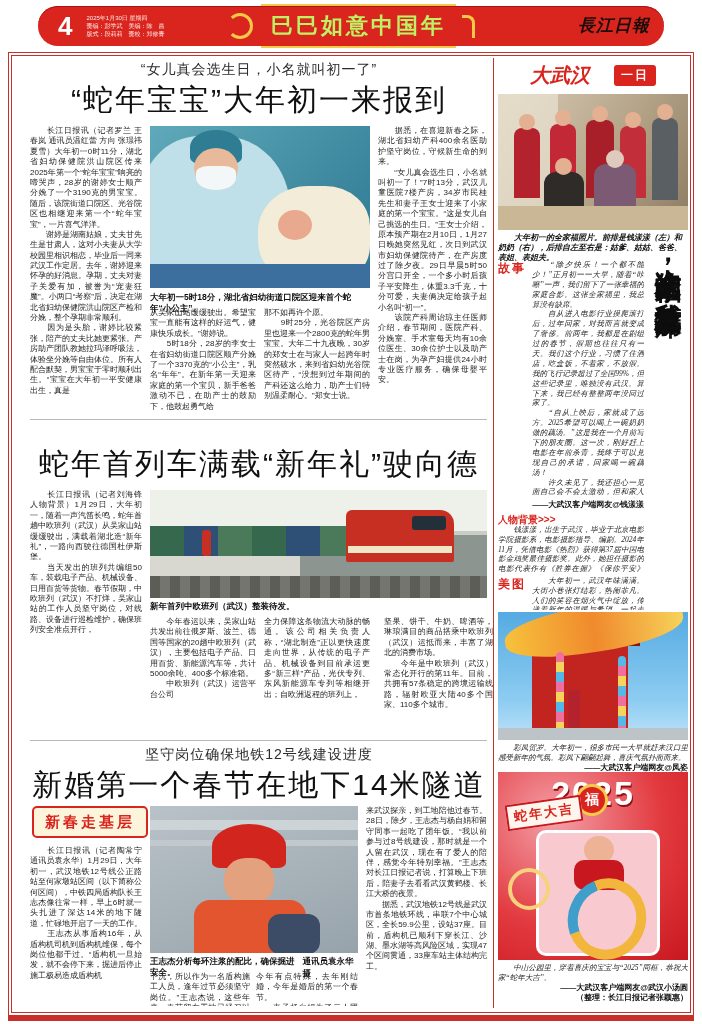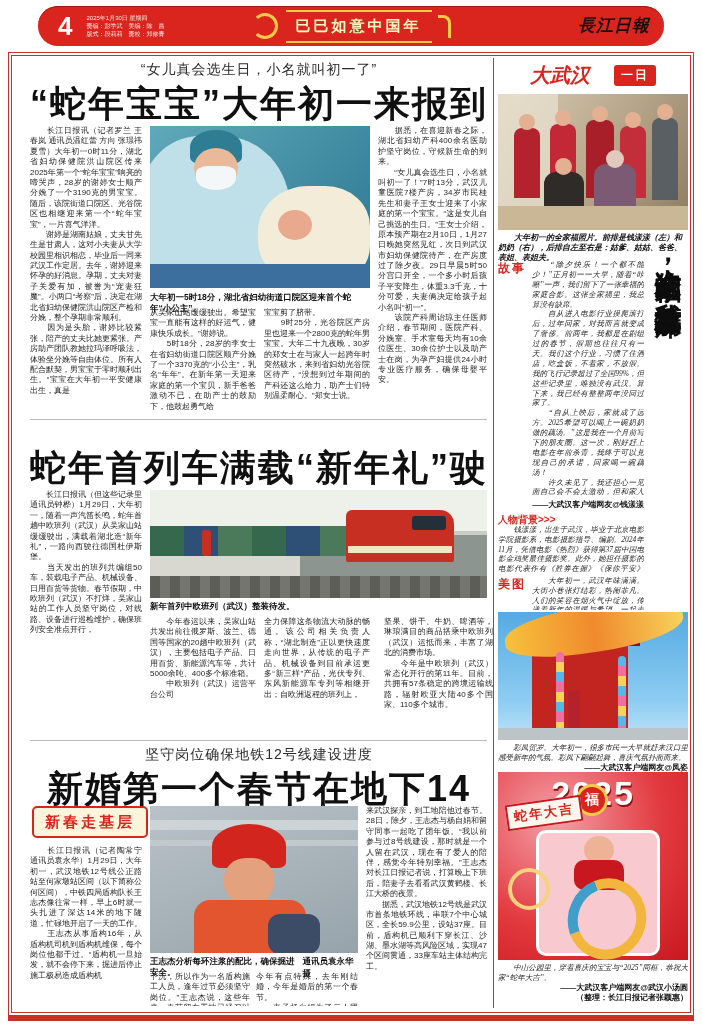--- a/index.html
+++ b/index.html
@@ -7,36 +7,36 @@
   .page{position:relative;width:702px;height:1024px;background:#fff;overflow:hidden;}
   .abs{position:absolute;}
 
   
   .banner{left:38px;top:6px;width:626px;height:40px;background:#d9251d;border-radius:21px;
           display:flex;align-items:center;box-shadow:0 1px 0 #a81612 inset;}
   .pagenum{color:#fff;font-size:26px;font-weight:bold;margin-left:20px;line-height:40px;}
   .ed-block{margin-left:14px;color:#ffe9e7;font-size:6px;line-height:8px;white-space:pre-line;}
   .banner-center{position:absolute;left:0;right:0;top:0;height:40px;display:flex;align-items:center;justify-content:center;pointer-events:none;}
   .spiral{width:20px;height:20px;border:3px solid #f7c948;border-radius:50%;border-left-color:transparent;margin-right:8px;}
-  .banner-title{color:#fef9c3;font-size:15px;font-weight:bold;letter-spacing:3px;
+  .banner-title{color:#bef264;font-size:22px;font-weight:bold;letter-spacing:3px;
                 border-top:2px solid #f7c948;border-bottom:2px solid #f7c948;padding:5px 10px;}
   .hook{width:10px;height:20px;border-right:3px solid #f7c948;border-top:3px solid #f7c948;border-radius:0 8px 0 0;margin-left:6px;}
   .masthead{position:absolute;right:14px;top:8px;color:#1a0c0a;font-family:"Liberation Serif",serif;
             font-size:17px;font-weight:bold;font-style:italic;letter-spacing:1px;}
 
   
   .frame{left:8px;top:52px;width:684px;height:962px;border:1px solid #c9302a;}
   .frame-inner{position:absolute;left:2px;top:2px;right:2px;bottom:2px;border:1px solid #c9302a;}
   .bottom-band{left:8px;top:1016px;width:686px;height:5px;background:#c9302a;}
   .sb-divider{left:493px;top:58px;height:950px;width:0;border-left:1px solid #c9302a;}
   .rule{width:457px;border-top:1px solid #b9b9b9;height:0;}
 
   
   .kicker{width:458px;left:30px;text-align:center;font-size:14px;color:#2b2b2b;letter-spacing:1px;}
-  .headline{width:458px;left:30px;text-align:center;font-size:36px;font-weight:bold;color:#101010;letter-spacing:2px;}
+  .headline{width:458px;left:30px;text-align:center;font-size:30px;font-weight:normal;color:#101010;letter-spacing:2px;}
   .body-text{font-size:8px;line-height:1.3;color:#1d1d1d;text-align:justify;white-space:pre-line;overflow:hidden;}
   .caption{font-size:8.5px;font-weight:bold;color:#111;line-height:1.25;}
   .byline-credit{font-size:8.5px;font-weight:bold;color:#111;}
   .kai{font-family:"Liberation Serif",serif;font-style:italic;}
   .sig{font-size:8px;font-weight:bold;text-align:right;color:#111;}
 
   
   .badge{left:32px;top:806px;width:112px;height:28px;border:2px solid #d9251d;border-radius:5px;
          background:#fdf4dc;color:#d9251d;font-size:15px;font-weight:bold;letter-spacing:3px;
          display:flex;align-items:center;justify-content:center;}
@@ -107,31 +107,31 @@
     <div class="ph-shape" style="left:44px;top:22px;width:44px;height:40px;background:#e8b99a;border-radius:50%;"></div>
     <div class="ph-shape" style="left:46px;top:40px;width:40px;height:24px;background:#f4f7f7;border-radius:30% 30% 50% 50%;"></div>
     <div class="ph-shape" style="left:108px;top:60px;width:112px;height:100px;background:#f3ecd8;border-radius:45% 40% 40% 45%;"></div>
     <div class="ph-shape" style="left:128px;top:84px;width:34px;height:30px;background:#e9a98e;border-radius:50%;"></div>
     <div class="ph-shape" style="left:0;top:138px;width:220px;height:24px;background:#3c6f9e;"></div>
   </div>
   <div class="abs caption" style="left:150px;top:292px;width:220px;">大年初一5时18分，湖北省妇幼街道口院区迎来首个蛇年“小公主”。</div>
 
   <div class="abs body-text" style="left:150px;top:308px;width:106px;height:106px;">从吴家山站缓缓驶出。希望宝宝一直能有这样的好运气，健康快乐成长。”谢婷说。
 　　5时18分，28岁的李女士在省妇幼街道口院区顺产分娩了一个3370克的“小公主”，乳名“年年”。在新年第一天迎来家庭的第一个宝贝，新手爸爸激动不已，在助产士的鼓励下，他鼓起勇气给</div>
-  <div class="abs body-text" style="left:264px;top:308px;width:106px;height:106px;">宝宝剪了脐带。
+  <div class="abs body-text" style="left:264px;top:308px;width:106px;height:106px;">那不如再许个愿。
 　　9时25分，光谷院区产房里也迎来一个2800克的蛇年男宝宝。大年二十九夜晚，30岁的郑女士在与家人一起跨年时突然破水，来到省妇幼光谷院区待产，“没想到过年期间的产科还这么给力，助产士们特别温柔耐心。”郑女士说。</div>
   <div class="abs body-text" style="left:378px;top:126px;width:109px;height:288px;">　　据悉，在喜迎新春之际，湖北省妇幼产科400余名医助护坚守岗位，守候新生命的到来。
 　　“女儿真会选生日，小名就叫初一了！”7时13分，武汉儿童医院7楼产房，34岁市民桂先生和妻子王女士迎来了小家庭的第一个宝宝。“这是女儿自己挑选的生日。”王女士介绍，原本预产期在2月10日，1月27日晚她突然见红，次日到武汉市妇幼保健院待产，在产房度过了除夕夜。29日早晨5时50分宫口开全，一个多小时后孩子平安降生，体重3.3千克，十分可爱，夫妻俩决定给孩子起小名叫“初一”。
 　　该院产科周诒琼主任医师介绍，春节期间，医院产科、分娩室、手术室每天均有10余位医生、30余位护士以及助产士在岗，为孕产妇提供24小时专业医疗服务，确保母婴平安。</div>
 
   <div class="abs rule" style="left:30px;top:419px;"></div>
 
   <div class="abs headline" style="top:444px;">蛇年首列车满载“新年礼”驶向德国</div>
 
-  <div class="abs body-text" style="left:30px;top:490px;width:112px;height:246px;">　　长江日报讯（但这些记录里 通讯员钟桦）1月29日，大年初一，随着一声汽笛长鸣，蛇年首趟中欧班列（武汉）从吴家山站缓缓驶出，满载着湖北造“新年礼”，一路向西驶往德国杜伊斯堡。
+  <div class="abs body-text" style="left:30px;top:490px;width:112px;height:246px;">　　长江日报讯（记者刘海锋 人物背景）1月29日，大年初一，随着一声汽笛长鸣，蛇年首趟中欧班列（武汉）从吴家山站缓缓驶出，满载着湖北造“新年礼”，一路向西驶往德国杜伊斯堡。
 　　当天发出的班列共编组50车，装载电子产品、机械设备、日用百货等货物。春节假期，中欧班列（武汉）不打烊，吴家山站的工作人员坚守岗位，对线路、设备进行巡检维护，确保班列安全准点开行，</div>
 
   <div class="abs photo train-photo" style="left:150px;top:490px;width:337px;height:108px;">
     <div class="ph-shape" style="left:0;top:36px;width:200px;height:30px;background:repeating-linear-gradient(90deg,#35684d 0 34px,#2e4f76 34px 68px,#4a7a5a 68px 102px);"></div>
     <div class="ph-shape" style="left:196px;top:20px;width:108px;height:52px;background:#c62f22;border-radius:6px 14px 2px 2px;"></div>
     <div class="ph-shape" style="left:262px;top:26px;width:34px;height:14px;background:#23303a;border-radius:3px;"></div>
     <div class="ph-shape" style="left:198px;top:56px;width:104px;height:7px;background:#f2e6c8;"></div>
     <div class="ph-shape" style="left:0;top:66px;width:150px;height:20px;background:#d8d8d0;"></div>
     <div class="ph-shape" style="left:52px;top:40px;width:9px;height:26px;background:#c62f22;border-radius:3px;"></div>
     <div class="ph-shape" style="left:0;top:86px;width:337px;height:22px;background:repeating-linear-gradient(90deg,#5d5d57 0 10px,#757570 10px 20px);"></div>

